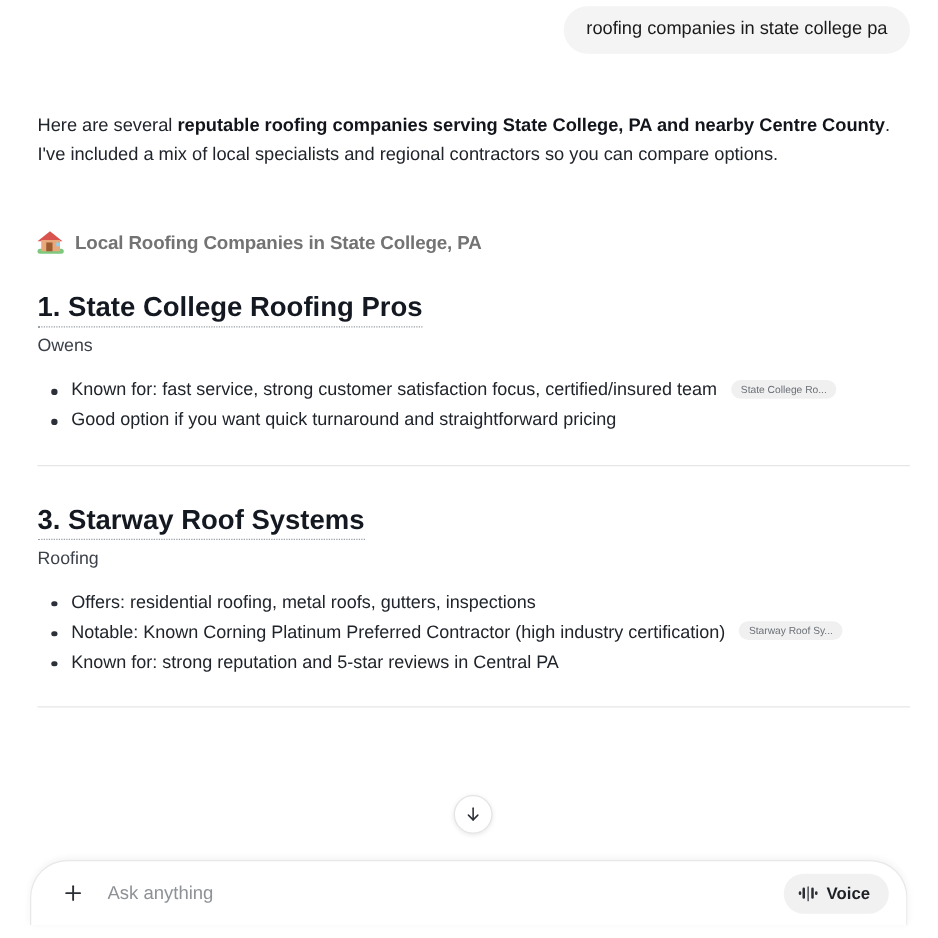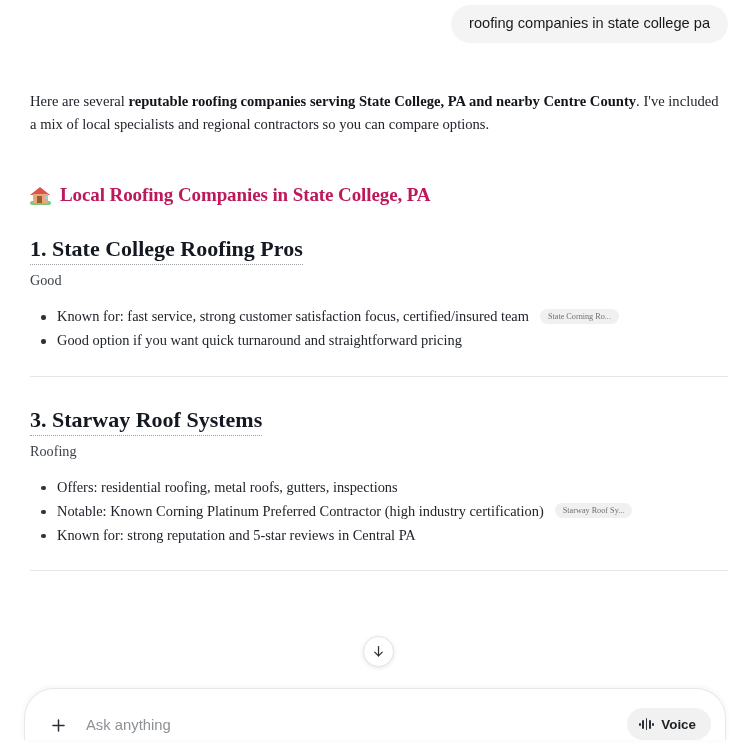--- a/index.html
+++ b/index.html
@@ -44,39 +44,38 @@
     padding: 9px 18px 10px 18px;
     font-size: 14.6px;
     line-height: 19px;
     color: #1a1a1a;
     max-width: 560px;
   }
 
   
   .assistant {
     padding: 0 22px 0 30px;
-    font-family: Liberation Serif, serif;
   }
 
   .intro {
     font-size: 14.6px;
     line-height: 23px;
     color: #20242b;
     margin: 47px 0 0 0;
     max-width: 700px;
   }
   .intro strong { font-weight: 700; color: #11141a; }
 
   .section-heading {
     display: flex;
-    align-items: center;
+    align-items: flex-end;
     gap: 9px;
-    font-size: 19px;
+    font-size: 15px;
     font-weight: 700;
-    color: #be185d;
+    color: #737373;
     margin: 48px 0 0 0;
     letter-spacing: -0.1px;
   }
   
   .house-icon {
     position: relative;
     width: 21px; height: 19px;
     display: inline-block;
     flex: 0 0 21px;
   }
@@ -203,21 +202,21 @@
     top: 0;
     width: 702px;
     height: 52px;
     background: #ffffff;
     border: 1px solid #e8e8e8;
     border-top-left-radius: 30px;
     border-top-right-radius: 30px;
     border-bottom: none;
     box-shadow: 0 -1px 6px rgba(0,0,0,0.05);
     display: flex;
-    align-items: flex-end;
+    align-items: center;
     padding: 0 14px 0 18px;
   }
   .plus-btn {
     width: 30px; height: 30px;
     display: flex; align-items: center; justify-content: center;
     cursor: pointer;
     flex: 0 0 30px;
   }
   .ask-input {
     flex: 1 1 auto;
@@ -285,23 +284,23 @@
             <span class="roof"></span>
             <span class="walls"></span>
             <span class="door"></span>
             <span class="win"></span>
         </span>
         <span>Local Roofing Companies in State College, PA</span>
       </div>
 
       <div class="entry">
         <div class="entry-title">1. State College Roofing Pros</div>
-        <div class="entry-subtitle">Good</div>
+        <div class="entry-subtitle">Owens</div>
         <ul class="bullets">
-          <li><span>Known for: fast service, strong customer satisfaction focus, certified/insured team</span><span class="cite">State Corning Ro...</span></li>
+          <li><span>Known for: fast service, strong customer satisfaction focus, certified/insured team</span><span class="cite">State College Ro...</span></li>
           <li><span>Good option if you want quick turnaround and straightforward pricing</span></li>
         </ul>
         <hr class="divider">
       </div>
 
       <div class="entry">
         <div class="entry-title">3. Starway Roof Systems</div>
         <div class="entry-subtitle">Roofing</div>
         <ul class="bullets">
           <li><span>Offers: residential roofing, metal roofs, gutters, inspections</span></li>

